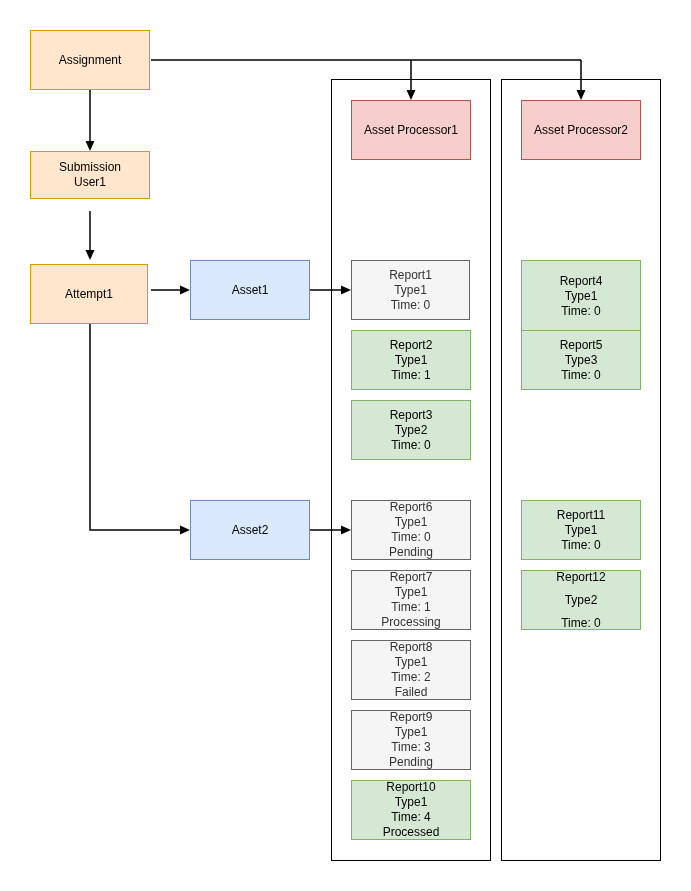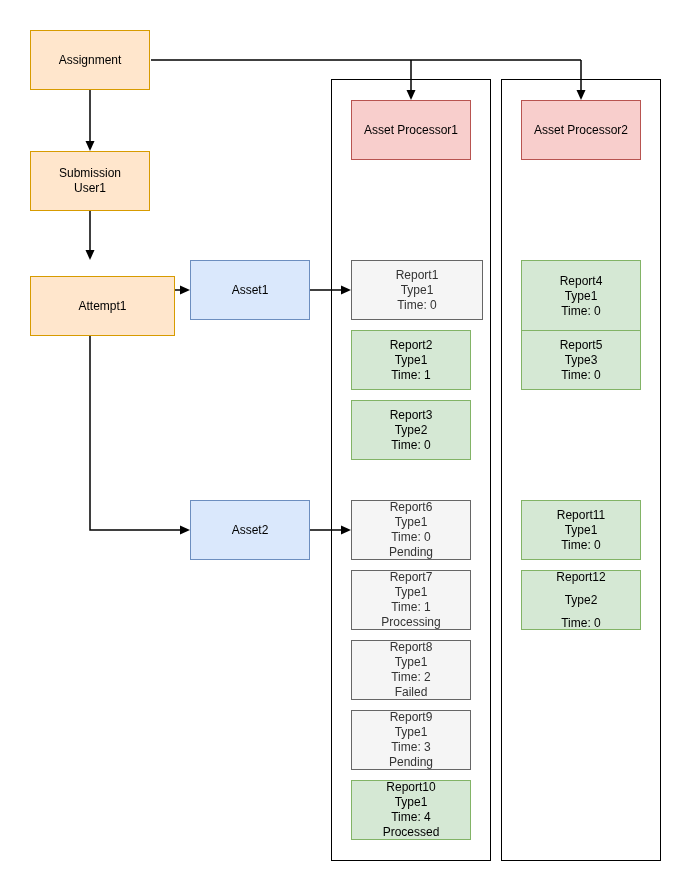--- a/index.html
+++ b/index.html
@@ -66,46 +66,46 @@
       <polygon points="411,100 406.5,90 415.5,90"></polygon>
       <path d="M581 60 L581 90"></path>
       <polygon points="581,100 576.5,90 585.5,90"></polygon>
     </g>
   </svg>
 
   <div class="node orange" style="left:30px;top:30px;width:120px;height:60px;">
     <span>Assignment</span>
   </div>
 
-  <div class="node orange" style="left:30px;top:151px;width:120px;height:60px;">
+  <div class="node orange" style="left:30px;top:151px;width:120px;height:48px;">
     <span>Submission
 User1</span>
   </div>
 
-  <div class="node orange" style="left:30px;top:276px;width:145px;height:60px;">
+  <div class="node orange" style="left:30px;top:264px;width:118px;height:60px;">
     <span>Attempt1</span>
   </div>
 
   <div class="node blue" style="left:190px;top:260px;width:120px;height:60px;">
     <span>Asset1</span>
   </div>
 
   <div class="node blue" style="left:190px;top:500px;width:120px;height:60px;">
     <span>Asset2</span>
   </div>
 
   <div class="node pink" style="left:351px;top:100px;width:120px;height:60px;">
     <span>Asset Processor1</span>
   </div>
 
   <div class="node pink" style="left:521px;top:100px;width:120px;height:60px;">
     <span>Asset Processor2</span>
   </div>
 
-  <div class="node gray" style="left:351px;top:260px;width:132px;height:60px;">
+  <div class="node gray" style="left:351px;top:260px;width:119px;height:60px;">
     <div class="line">Report1</div>
     <div class="line">Type1</div>
     <div class="line">Time: 0</div>
   </div>
 
   <div class="node green" style="left:351px;top:330px;width:120px;height:60px;">
     <div class="line">Report2</div>
     <div class="line">Type1</div>
     <div class="line">Time: 1</div>
   </div>

